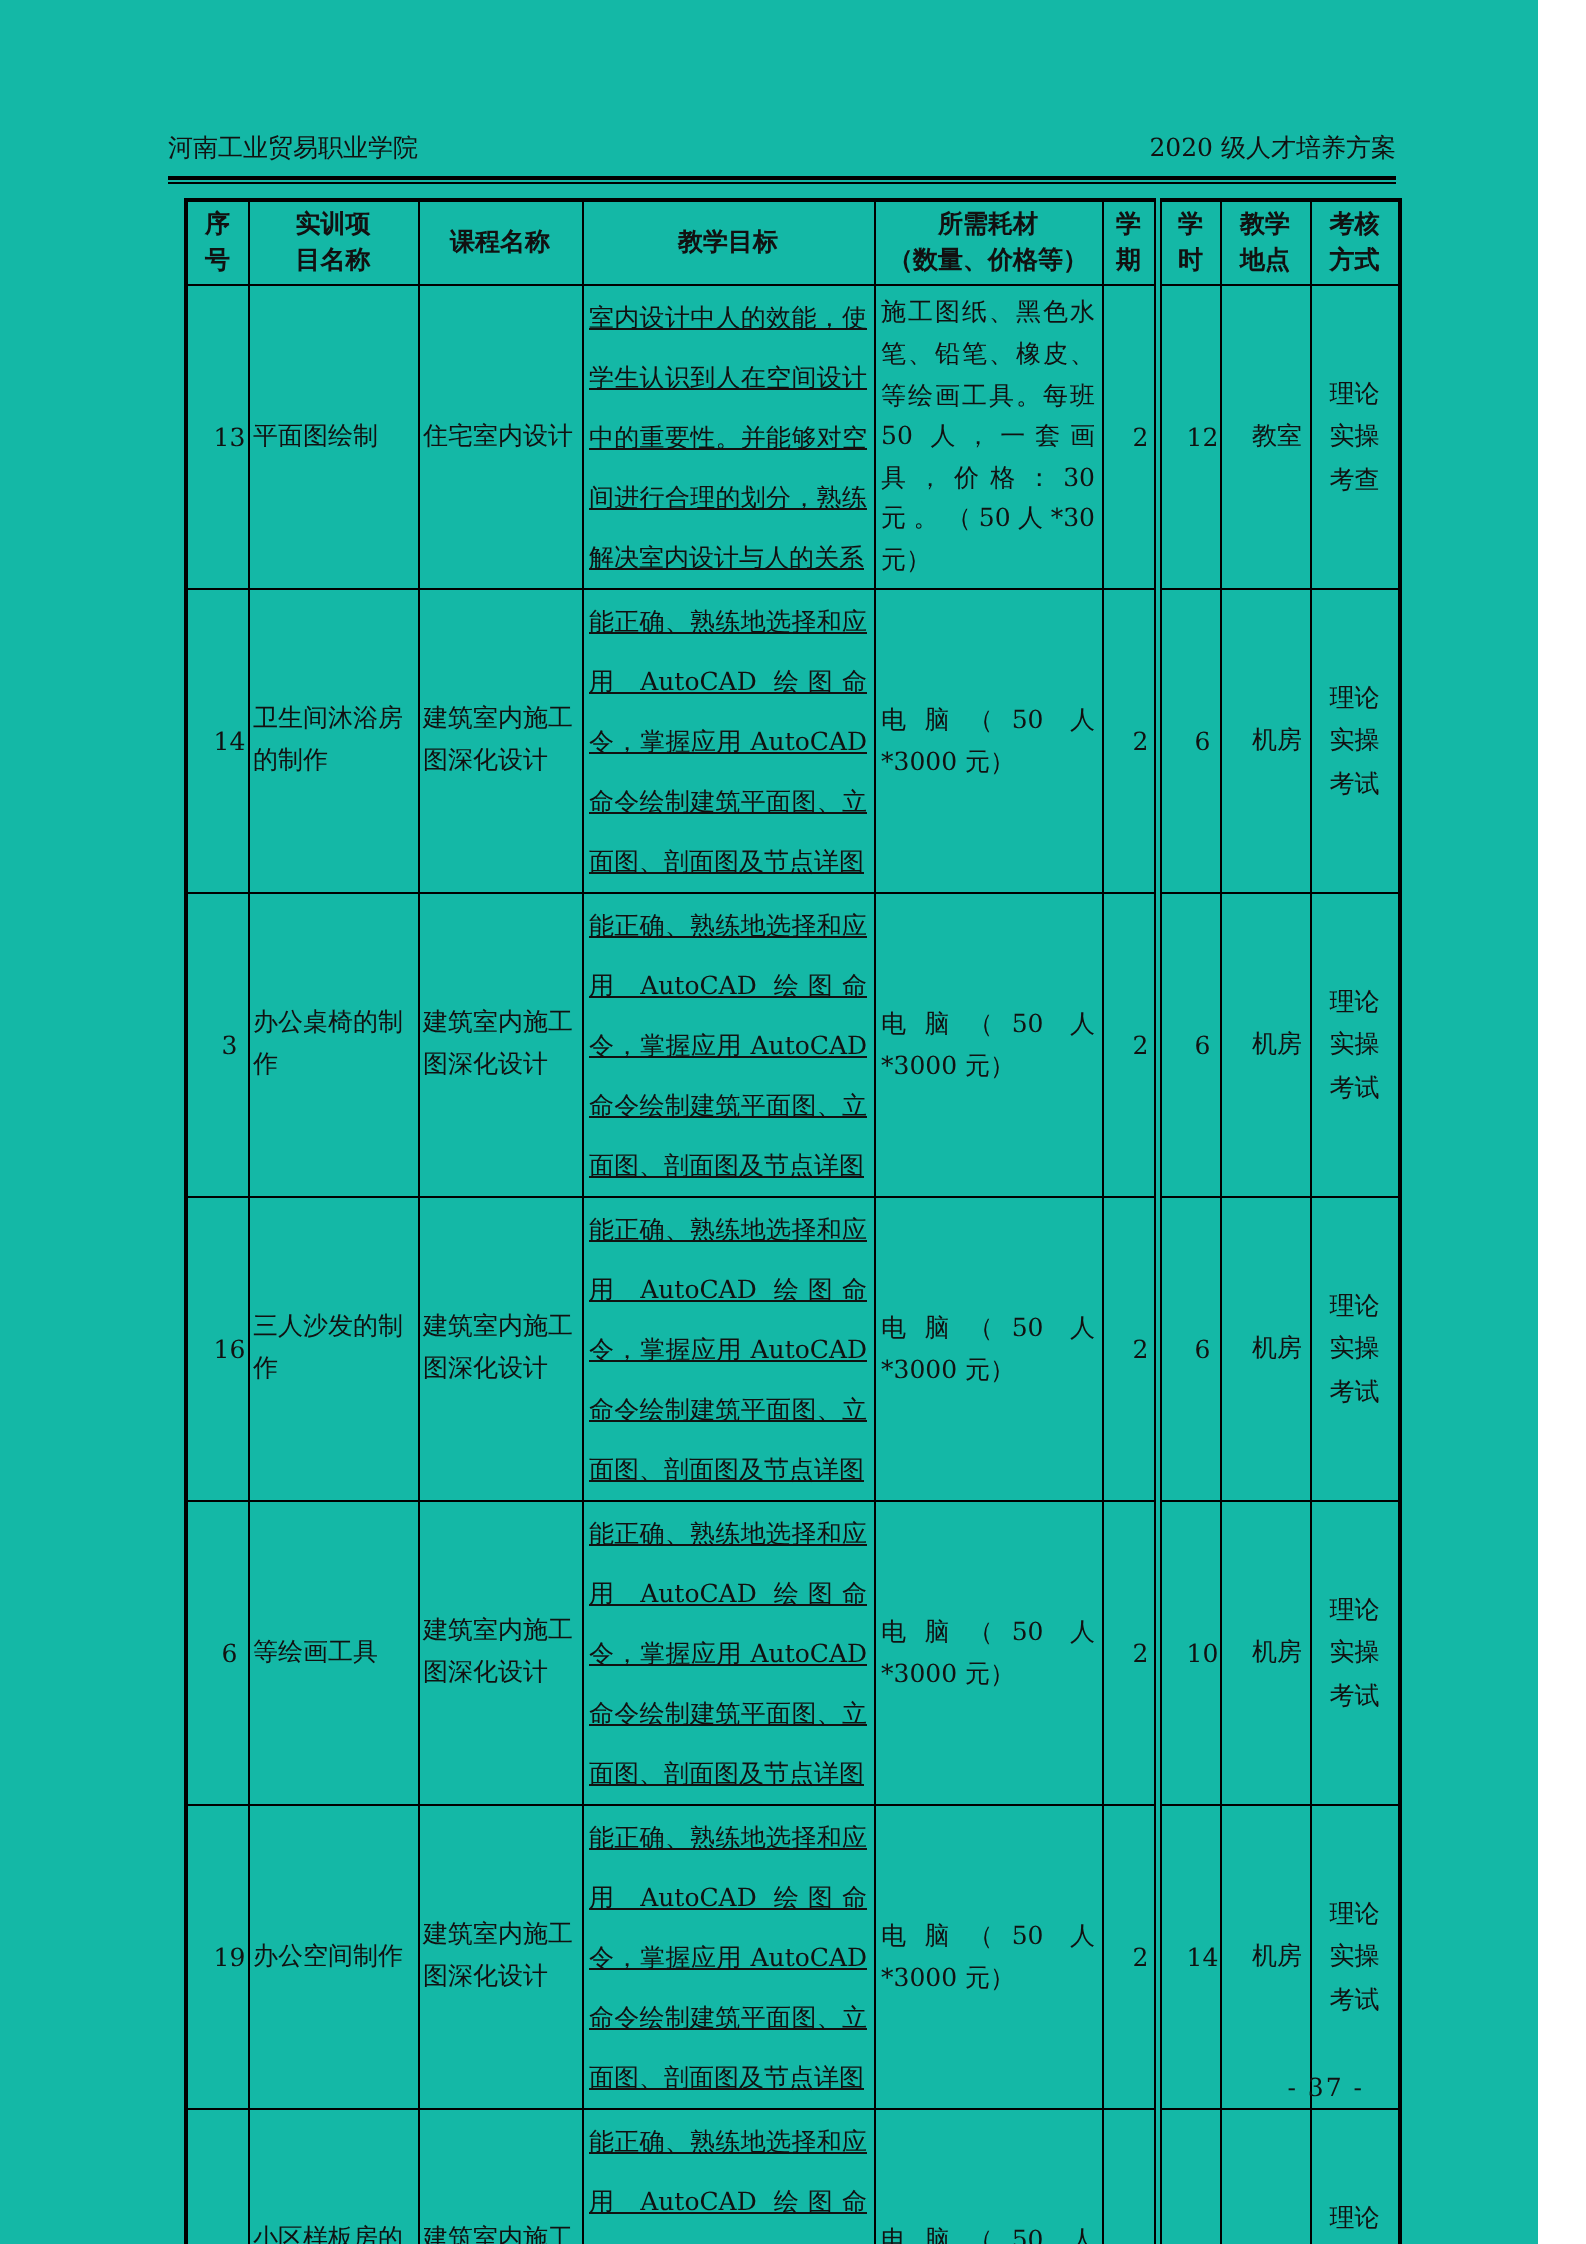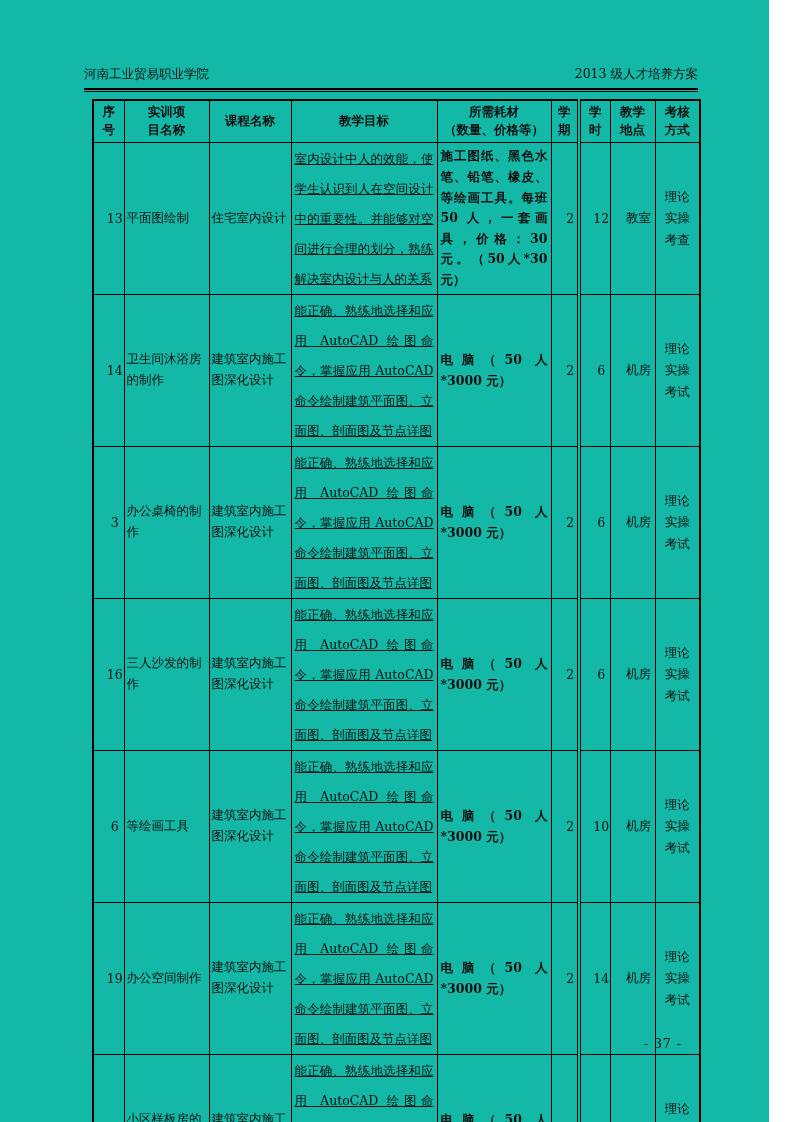--- a/index.html
+++ b/index.html
@@ -71,21 +71,20 @@
     vertical-align: top;
     padding: 1px 3px 0 3px;
     line-height: 30px;
     text-decoration: underline;
   }
   .c-materials {
     text-align: justify;
     padding: 1px 3px 0 3px;
     line-height: 20.6px;
     vertical-align: middle;
-    font-weight: bold;
   }
   .c-assessment { text-align: center; }
   .wrap2 {
     display: inline-block;
     width: 2.2em;
     line-height: 21.5px;
     text-align: center;
   }
   .page-footer {
     position: absolute;
@@ -96,21 +95,21 @@
     margin-left: 36px;
   }
 </style>
 </head>
 <body>
 
 <div class="page">
 
   <div class="doc-header">
     <span>河南工业贸易职业学院</span>
-    <span>2013 级人才培养方案</span>
+    <span>2020 级人才培养方案</span>
   </div>
 
   <div class="header-rule"></div>
 
   <table class="training-table">
     <colgroup>
       <col style="width:31px">
       <col style="width:85px">
       <col style="width:82px">
       <col style="width:146px">

